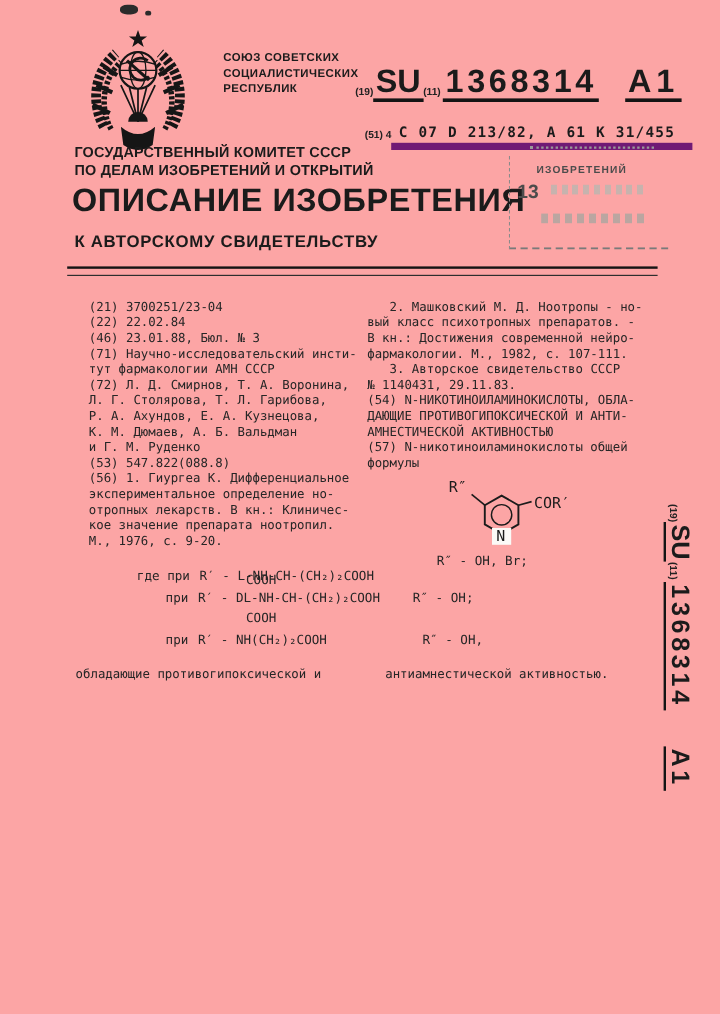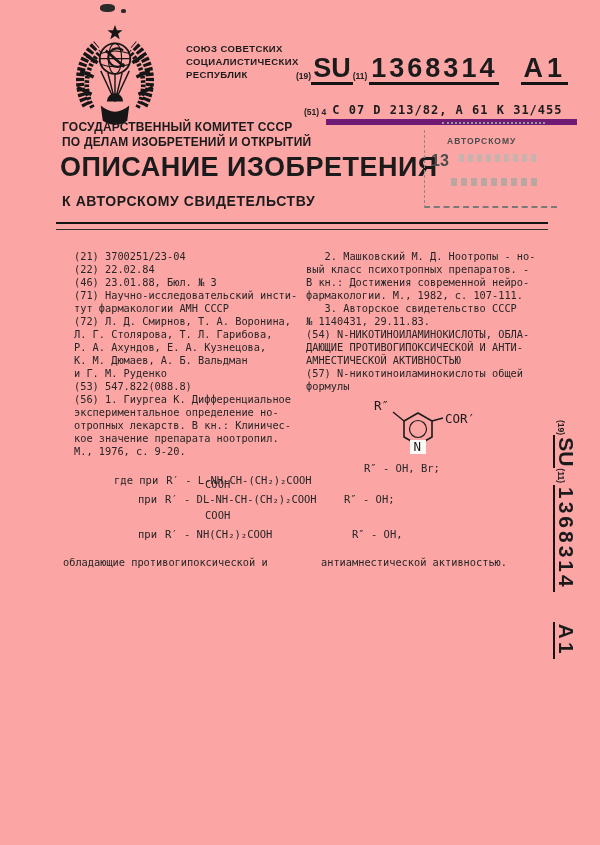--- a/index.html
+++ b/index.html
@@ -118,21 +118,21 @@
   <div class="abs ipc-line">
     <span class="tiny-code">(51) 4</span>
     <span class="ipc-text">C 07 D 213/82, A 61 K 31/455</span>
   </div>
   <div class="abs ipc-smudge"></div>
 
   <div class="abs title">ОПИСАНИЕ ИЗОБРЕТЕНИЯ</div>
   <div class="abs subtitle">К АВТОРСКОМУ СВИДЕТЕЛЬСТВУ</div>
 
   <div class="abs stamp">
-    <span class="stamp-header">АВТОРСКОМУ</span>
+    <span class="stamp-header">ИЗОБРЕТЕНИЙ</span>
     <span class="stamp-num">13</span>
     <span class="stamp-noise1"></span>
     <span class="stamp-noise2"></span>
   </div>
 
   <div class="abs rule"></div>
 
   <div class="abs col col-left pre">(21) 3700251/23-04
 (22) 22.02.84
 (46) 23.01.88, Бюл. № 3

